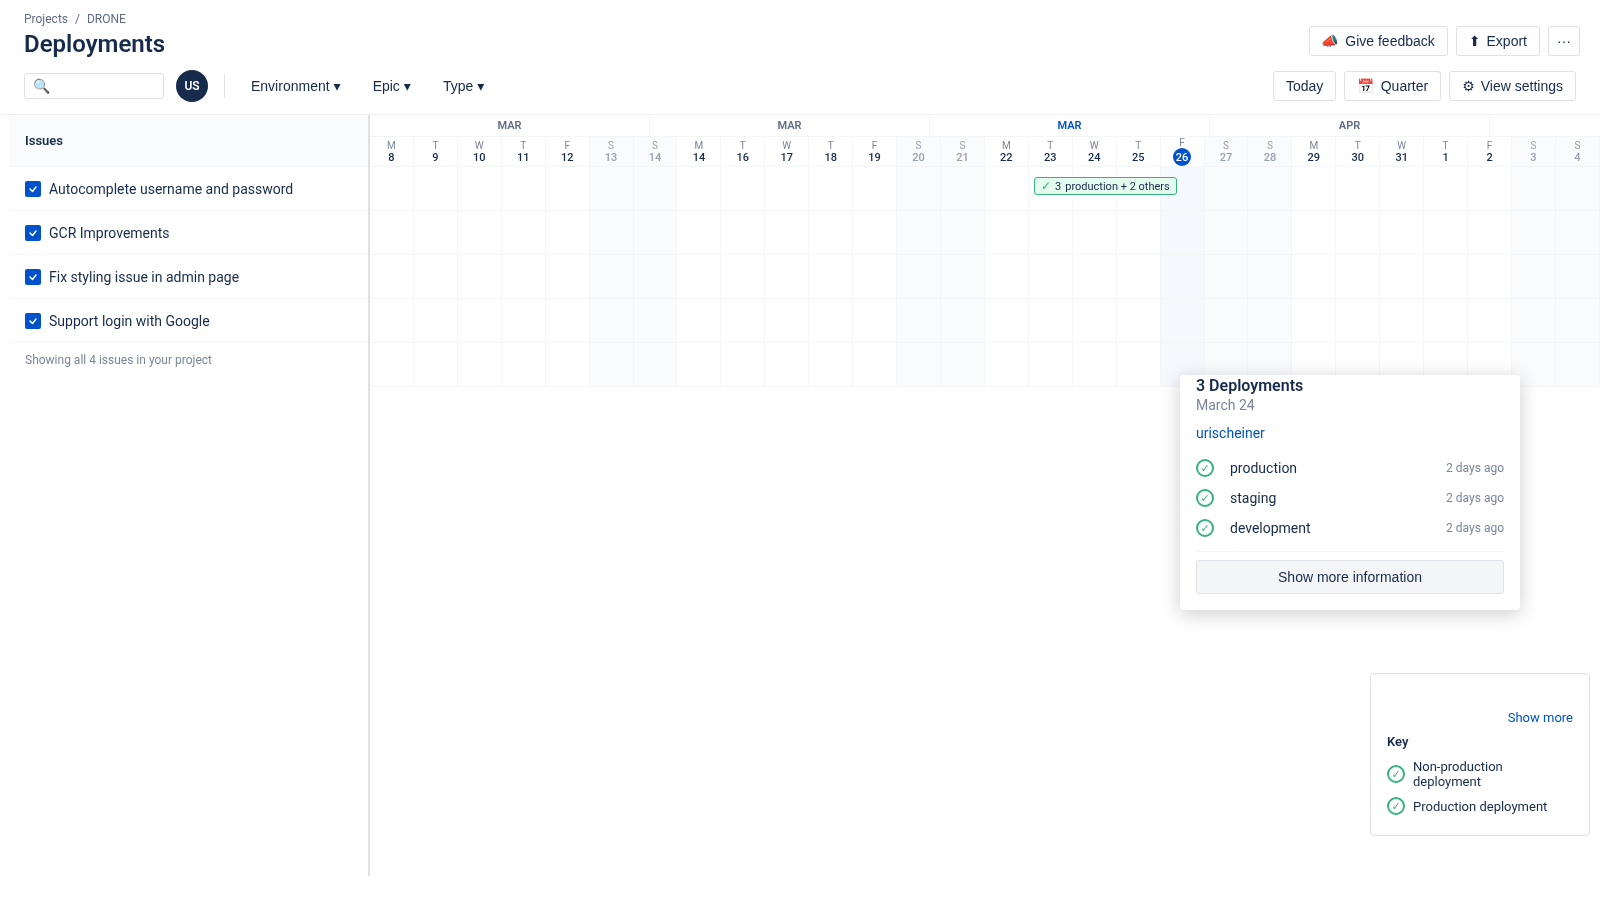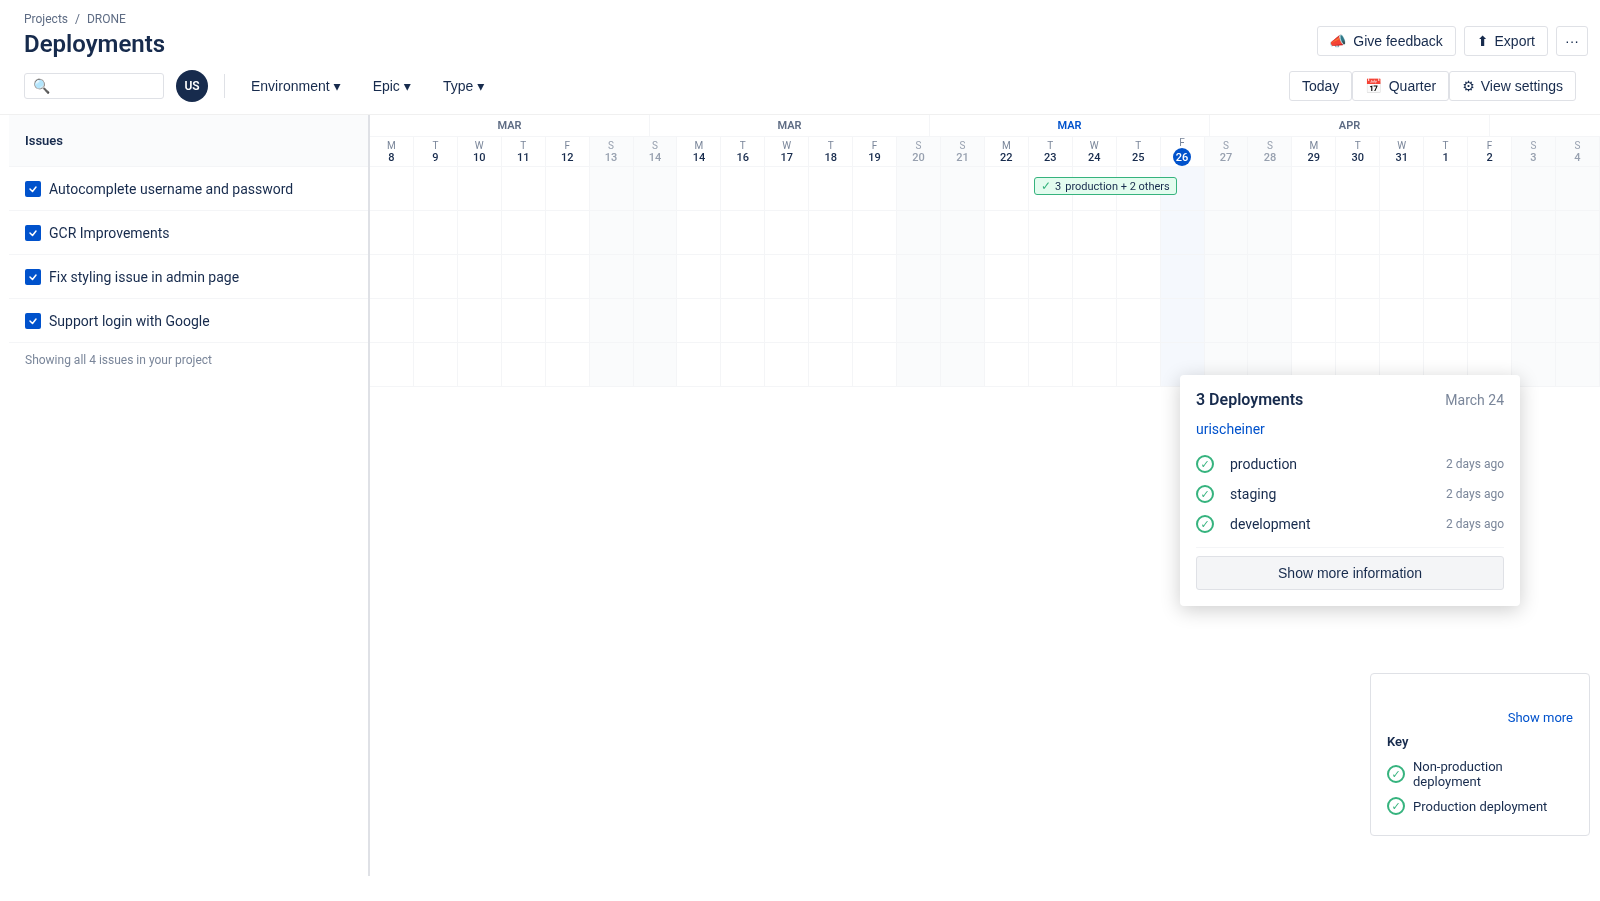--- a/index.html
+++ b/index.html
@@ -1,35 +1,35 @@
 <!DOCTYPE html>
 <html><head>
   <meta charset="utf-8">
   <style>
     * { box-sizing: border-box; margin: 0; padding: 0; }
     body { font-family: -apple-system, BlinkMacSystemFont, 'Segoe UI', Roboto, sans-serif; background: #fff; color: #172b4d; font-size: 14px; overflow: hidden; }
 
     
-    .top-header { padding: 12px 12px 0 24px; display: flex; align-items: flex-start; justify-content: space-between; }
+    .top-header { padding: 12px 20px 0 24px; display: flex; align-items: flex-start; justify-content: space-between; }
     .breadcrumb { font-size: 12px; color: #5e6c84; margin-bottom: 4px; }
     .breadcrumb a { color: #5e6c84; text-decoration: none; }
     .breadcrumb span { margin: 0 4px; }
     .page-title { font-size: 24px; font-weight: 600; color: #172b4d; }
     .header-actions { display: flex; align-items: center; gap: 8px; padding-top: 14px; }
     .btn-feedback, .btn-export { display: flex; align-items: center; gap: 6px; padding: 6px 12px; border: 1px solid #dfe1e6; border-radius: 3px; background: #fff; cursor: pointer; font-size: 14px; color: #172b4d; }
     .btn-more { padding: 6px 8px; border: 1px solid #dfe1e6; border-radius: 3px; background: #fff; cursor: pointer; font-size: 14px; color: #172b4d; }
 
     
     .toolbar { padding: 12px 24px; display: flex; align-items: center; gap: 12px; border-bottom: 1px solid #f0f0f0; }
     .search-box { display: flex; align-items: center; border: 1px solid #dfe1e6; border-radius: 3px; padding: 4px 8px; width: 140px; gap: 6px; }
     .search-box input { border: none; outline: none; font-size: 14px; width: 100%; }
     .avatar { width: 32px; height: 32px; border-radius: 50%; background: #172b4d; color: #fff; display: flex; align-items: center; justify-content: center; font-size: 12px; font-weight: 600; }
     .divider-v { width: 1px; height: 24px; background: #dfe1e6; margin: 0 4px; }
     .filter-btn { display: flex; align-items: center; gap: 4px; padding: 6px 10px; border: none; background: none; cursor: pointer; font-size: 14px; color: #172b4d; }
-    .toolbar-right { margin-left: auto; display: flex; align-items: center; }
+    .toolbar-right { margin-left: auto; display: flex; align-items: center; gap: 8px; }
     .btn-today { padding: 6px 12px; border: 1px solid #dfe1e6; border-radius: 3px; background: #fff; cursor: pointer; font-size: 14px; color: #172b4d; }
     .btn-quarter, .btn-view-settings { display: flex; align-items: center; gap: 6px; padding: 6px 12px; border: 1px solid #dfe1e6; border-radius: 3px; background: #fff; cursor: pointer; font-size: 14px; color: #172b4d; }
 
     
     .calendar-container { display: flex; overflow: hidden; height: calc(100vh - 140px); position: relative; }
 
     .issues-panel { width: 370px; min-width: 370px; border-right: 2px solid #dfe1e6; overflow-y: auto; padding-left: 9px; }
     .issues-header { padding: 8px 16px; font-weight: 600; font-size: 13px; color: #172b4d; border-bottom: 1px solid #f4f5f7; background: #fafbfc; position: sticky; top: 0; z-index: 5; height: 52px; display: flex; align-items: center; }
 
     .calendar-scroll { flex: 1; overflow-x: auto; overflow-y: auto; position: relative; }
@@ -61,21 +61,21 @@
     .grid-cell { min-width: 40px; flex: 1; border-right: 1px solid #f4f5f7; }
     .grid-cell.weekend { background: #fafbfc; }
     .grid-cell.today-col { background: rgba(0,82,204,0.04); }
 
     
     .deployment-badge { position: absolute; top: 12px; background: #e3fcef; border: 1px solid #36b37e; border-radius: 3px; padding: 1px 6px; font-size: 11px; color: #172b4d; display: flex; align-items: center; gap: 4px; cursor: pointer; white-space: nowrap; z-index: 3; }
     .deployment-badge .check { color: #36b37e; font-size: 12px; }
 
     
     .popup { position: absolute; top: 260px; left: 810px; width: 340px; background: #fff; border-radius: 4px; box-shadow: 0 4px 20px rgba(0,0,0,0.2); z-index: 10; }
-    .popup-header { padding: 15px 16px 12px 16px; display: flex; justify-content: space-between; align-items: flex-start; }
+    .popup-header { padding: 1px 16px 12px 16px; display: flex; justify-content: space-between; align-items: flex-start; flex-direction: column; }
     .popup-title { font-size: 16px; font-weight: 600; color: #172b4d; }
     .popup-date { font-size: 14px; color: #7a869a; margin-top: 2px; }
     .popup-body { padding: 0 16px 16px 16px; }
     .popup-user { color: #0052cc; font-size: 14px; margin-bottom: 12px; cursor: pointer; }
     .popup-deploy-item { display: flex; align-items: center; justify-content: space-between; padding: 6px 0; }
     .popup-deploy-left { display: flex; align-items: center; gap: 8px; }
     .popup-deploy-name { font-size: 14px; color: #172b4d; margin-left: 8px; }
     .popup-deploy-time { font-size: 12px; color: #7a869a; }
     .popup-divider { border: none; border-top: 1px solid #f4f5f7; margin: 8px 0; }
     .popup-btn { width: 100%; padding: 8px; border: 1px solid #dfe1e6; border-radius: 3px; background: #f4f5f7; cursor: pointer; font-size: 14px; color: #172b4d; text-align: center; }

